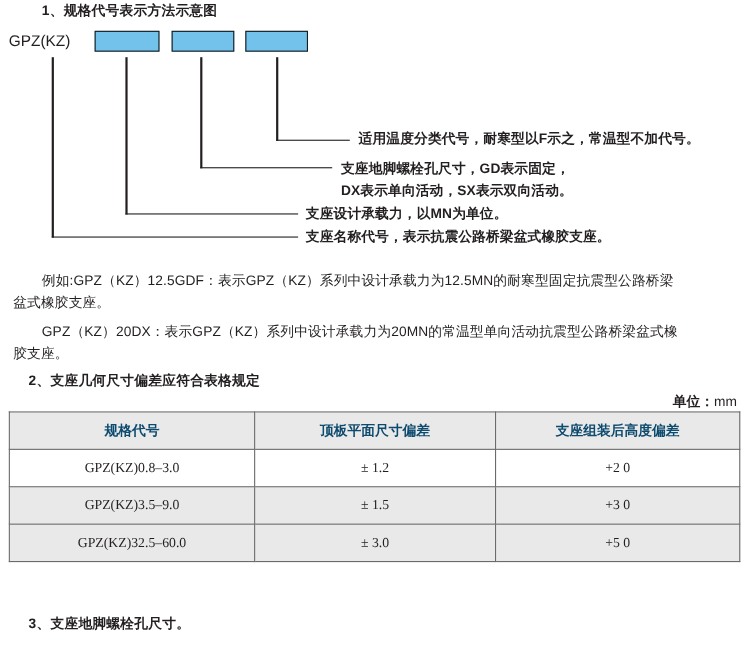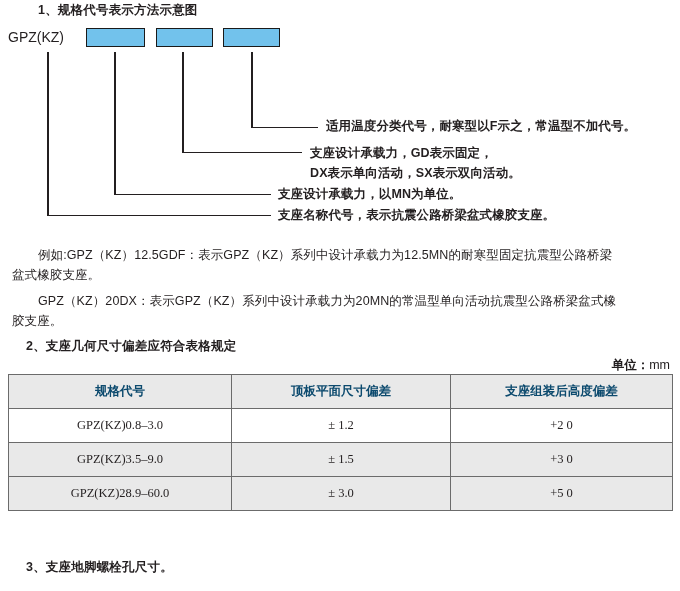--- a/index.html
+++ b/index.html
@@ -162,21 +162,21 @@
   <div class="vline" style="left:114px; top:52px;  height:143px;"></div>
   <div class="hline" style="left:114px; top:193.5px; width:157px;"></div>
 
   <div class="vline" style="left:182px; top:52px;  height:101px;"></div>
   <div class="hline" style="left:182px; top:151.5px; width:120px;"></div>
 
   <div class="vline" style="left:251px; top:52px;  height:76px;"></div>
   <div class="hline" style="left:251px; top:126.5px; width:67px;"></div>
 
   <div class="anno" id="anno-1">适用温度分类代号，耐寒型以F示之，常温型不加代号。</div>
-  <div class="anno" id="anno-2">支座设计承载力，GD表示固定，</div>
+  <div class="anno" id="anno-2">支座地脚螺栓孔尺寸，GD表示固定，</div>
   <div class="anno" id="anno-2b">DX表示单向活动，SX表示双向活动。</div>
   <div class="anno" id="anno-3">支座设计承载力，以MN为单位。</div>
   <div class="anno" id="anno-4">支座名称代号，表示抗震公路桥梁盆式橡胶支座。</div>
 </div>
 
 <div class="para" id="para-1a">例如:GPZ（KZ）12.5GDF：表示GPZ（KZ）系列中设计承载力为12.5MN的耐寒型固定抗震型公路桥梁</div>
 <div class="para" id="para-1b">盆式橡胶支座。</div>
 <div class="para" id="para-2a">GPZ（KZ）20DX：表示GPZ（KZ）系列中设计承载力为20MN的常温型单向活动抗震型公路桥梁盆式橡</div>
 <div class="para" id="para-2b">胶支座。</div>
 
@@ -204,20 +204,20 @@
       <td>GPZ(KZ)0.8–3.0</td>
       <td>± 1.2</td>
       <td>+2  0</td>
     </tr>
     <tr class="shaded">
       <td>GPZ(KZ)3.5–9.0</td>
       <td>± 1.5</td>
       <td>+3  0</td>
     </tr>
     <tr class="shaded">
-      <td>GPZ(KZ)28.9–60.0</td>
+      <td>GPZ(KZ)32.5–60.0</td>
       <td>± 3.0</td>
       <td>+5  0</td>
     </tr>
   </tbody>
 </table>
 
 <div class="sec-heading" id="heading-3">3、支座地脚螺栓孔尺寸。</div>
 
 </body></html>

